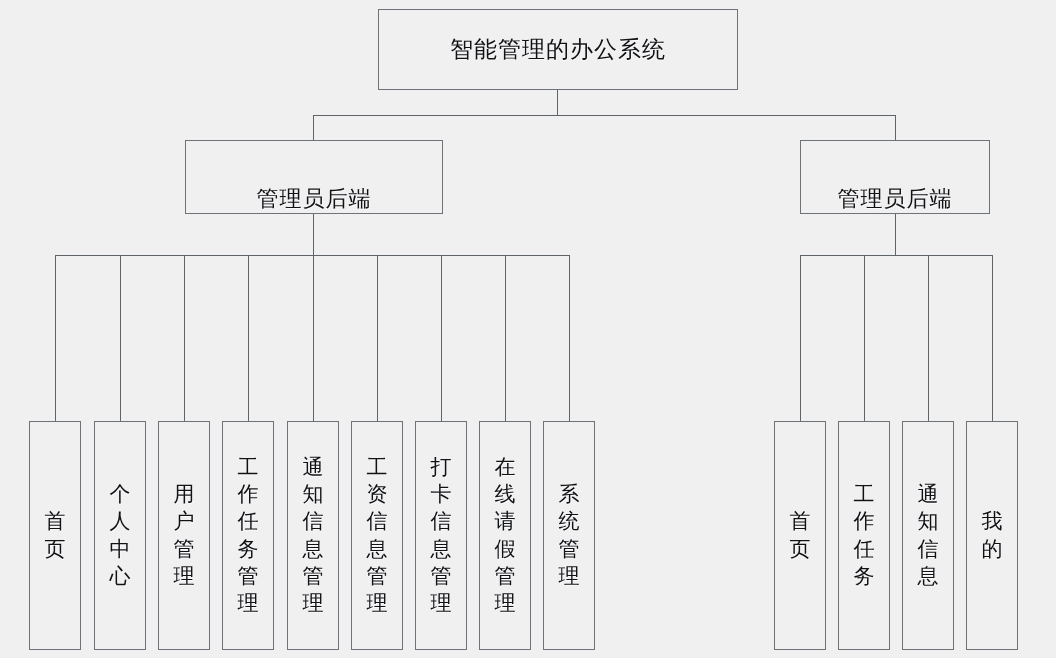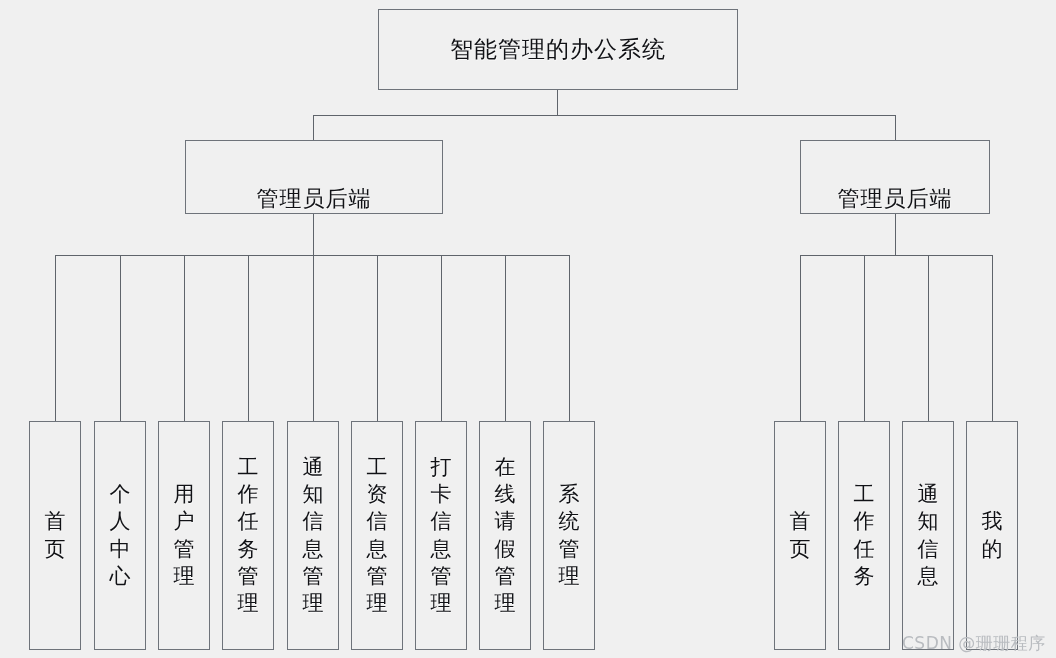--- a/index.html
+++ b/index.html
@@ -193,15 +193,14 @@
     <span class="label">通
 知
 信
 息</span>
   </div>
   <div class="node leaf" style="left:966px; top:421px; width:52px; height:229px;">
     <span class="label">我
 的</span>
   </div>
 
-  <div id="watermark" style="left:902px; top:632px;">CSDN @珊珊程序</div>
 
 </div>
 
 </body></html>

